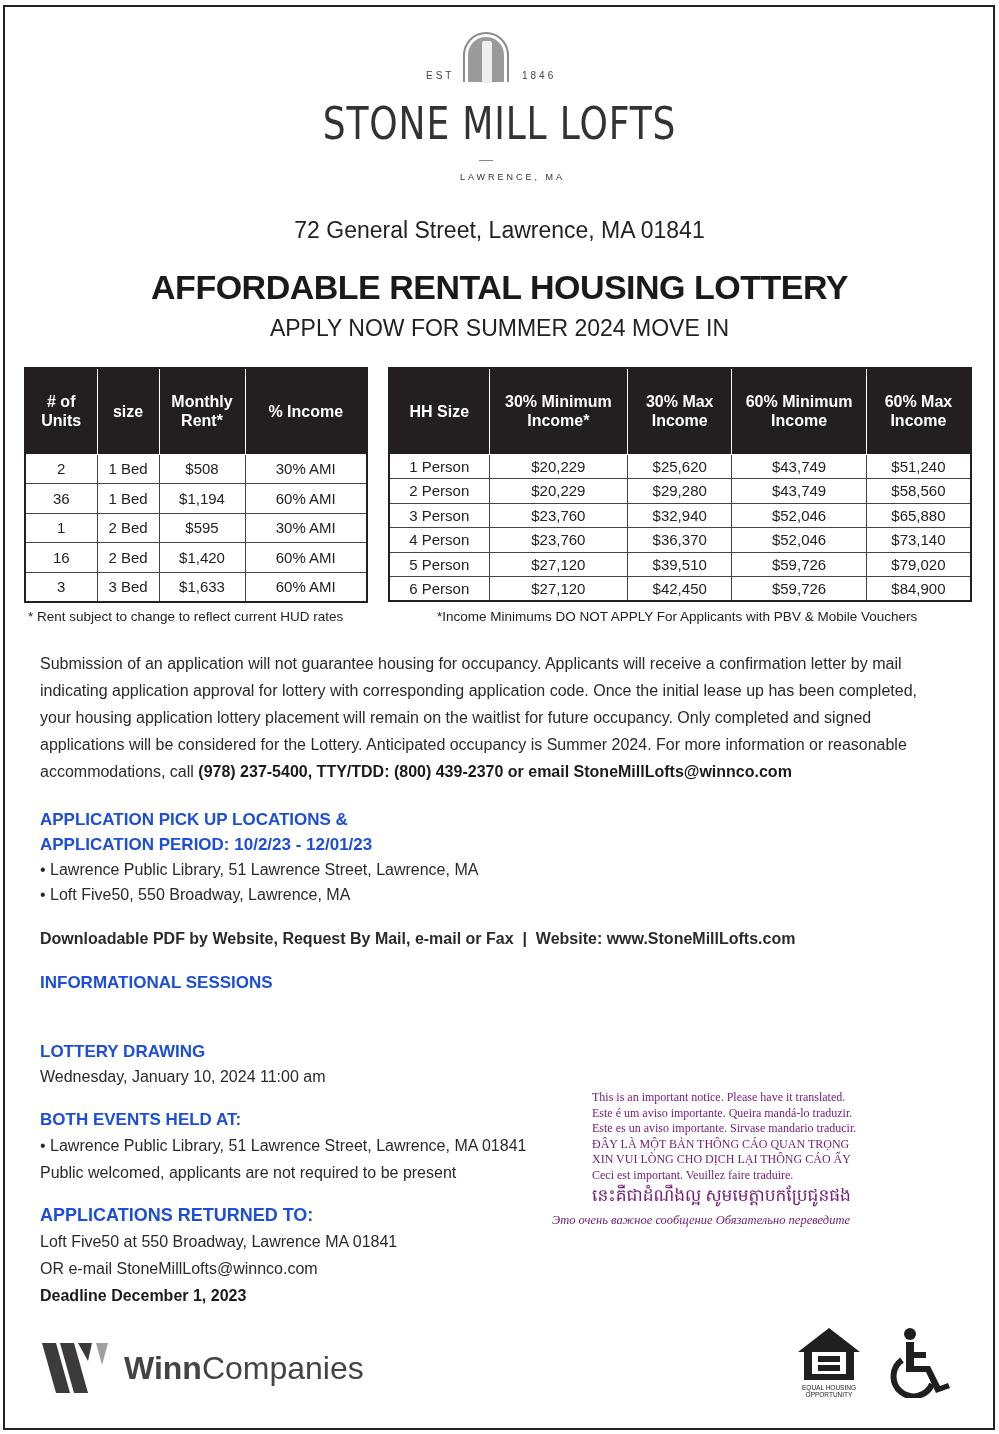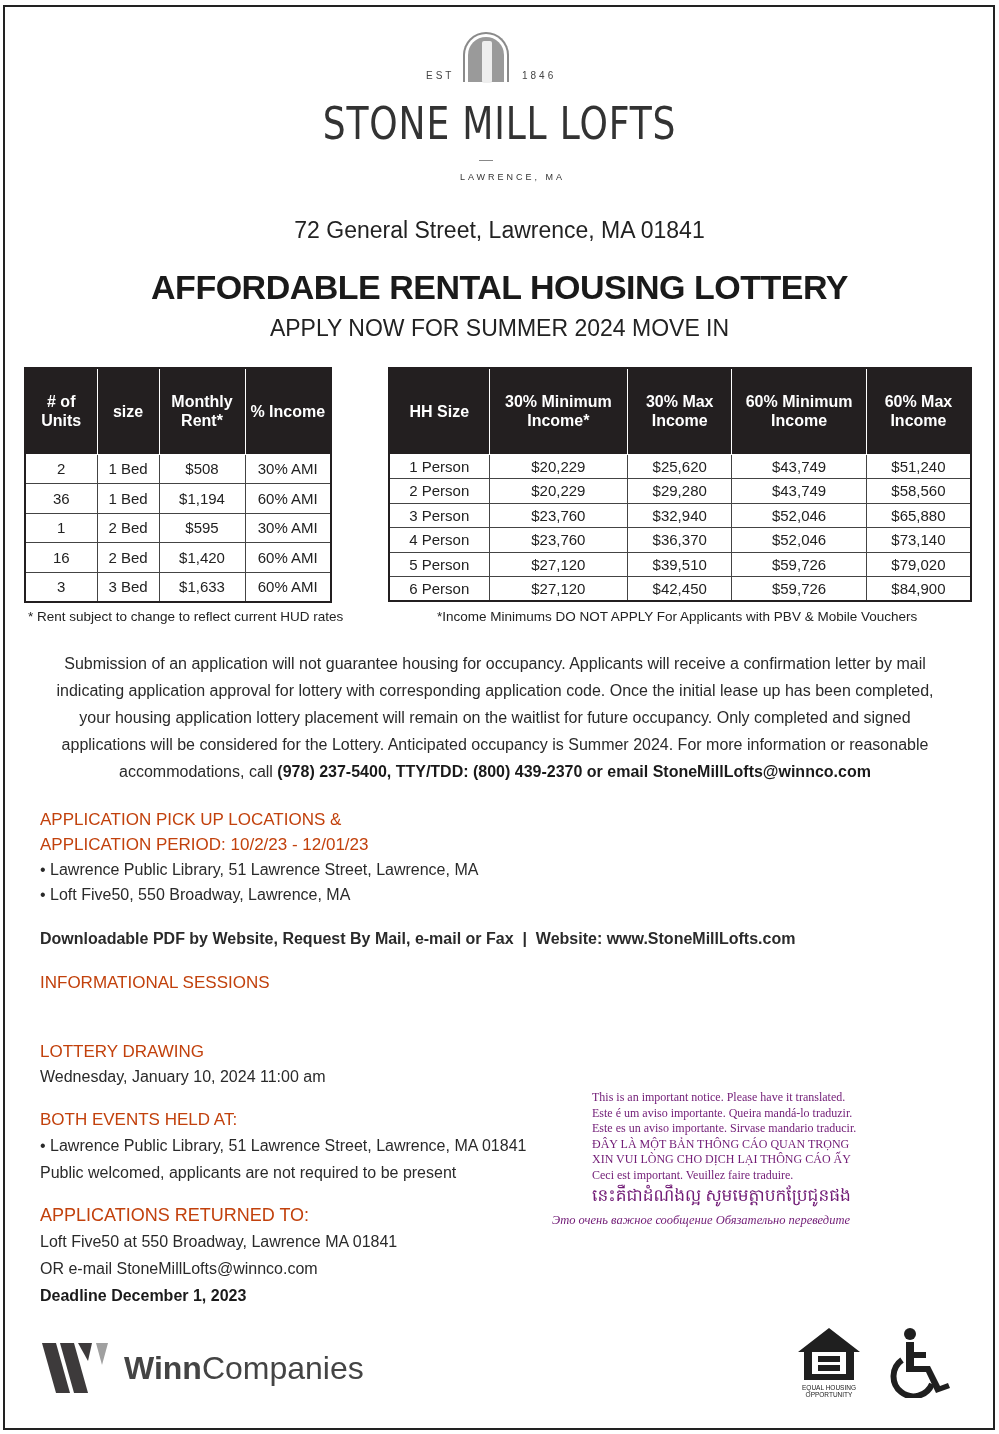--- a/index.html
+++ b/index.html
@@ -17,33 +17,33 @@
   .brand-rule { position: absolute; left: 479px; top: 130px; width: 14px; height: 1px; background: #888; }
   .city { position: absolute; left: 0; width: 999px; top: 142px; font-size: 9px; letter-spacing: 3px; color: #333; text-align: center; margin-left: 13px; }
 
   .address { position: absolute; left: 0; width: 999px; top: 217px; text-align: center; font-size: 23px; color: #222; }
   .headline { position: absolute; left: 0; width: 999px; top: 268px; text-align: center; font-size: 34px; font-weight: bold; color: #1a1a1a; letter-spacing: -0.5px; }
   .subhead { position: absolute; left: 0; width: 999px; top: 315px; text-align: center; font-size: 23px; color: #222; }
 
   table { border-collapse: collapse; position: absolute; font-size: 15px; }
   th { background: #231f20; color: #fff; font-weight: bold; font-size: 16px; line-height: 19px; border: 1.5px solid #fff; }
   td { text-align: center; border: 1.5px solid #444; color: #222; }
-  .t1 { left: 24px; top: 367px; width: 308px; border: 2px solid #231f20; }
+  .t1 { left: 24px; top: 367px; width: 344px; border: 2px solid #231f20; }
   .t1 th { height: 86px; }
   .t1 td { height: 29.5px; }
   .t2 { left: 388px; top: 367px; width: 584px; border: 2px solid #231f20; }
   .t2 th { height: 86px; }
   .t2 td { height: 24.5px; }
   .note { position: absolute; font-size: 13.5px; color: #222; }
 
-  .para { position: absolute; left: 40px; top: 650px; width: 910px; font-size: 16px; line-height: 27px; color: #2a2a2a; text-align: center; }
+  .para { position: absolute; left: 40px; top: 650px; width: 910px; font-size: 16px; line-height: 27px; color: #2a2a2a; }
   .para b { color: #1a1a1a; }
 
   .sec { position: absolute; left: 40px; font-size: 16px; color: #2a2a2a; line-height: 25px; }
-  .sec h3 { font-size: 17px; font-weight: normal; color: #c2410c; line-height: 25px; }
+  .sec h3 { font-size: 17px; font-weight: bold; color: #1d4ed8; line-height: 25px; }
   .strong { font-weight: bold; color: #1a1a1a; }
 
   .translate { position: absolute; left: 592px; top: 1090px; width: 380px; font-family: Liberation Serif, serif; font-size: 12px; line-height: 15.5px; color: #701a75; }
   .translate .big { font-size: 17px; line-height: 26px; }
   .translate .ru { font-style: italic; font-size: 12.5px; margin-left: -40px; line-height: 22px; }
 
   .winn { position: absolute; left: 42px; top: 1340px; width: 340px; height: 60px; }
   .winn-text { position: absolute; left: 82px; top: 10px; font-size: 32px; color: #444; }
   .eho { position: absolute; left: 796px; top: 1326px; width: 66px; height: 72px; }
   .eho-label { position: absolute; left: 0; top: 58px; width: 66px; font-size: 6.5px; line-height: 7px; text-align: center; color: #222; }

